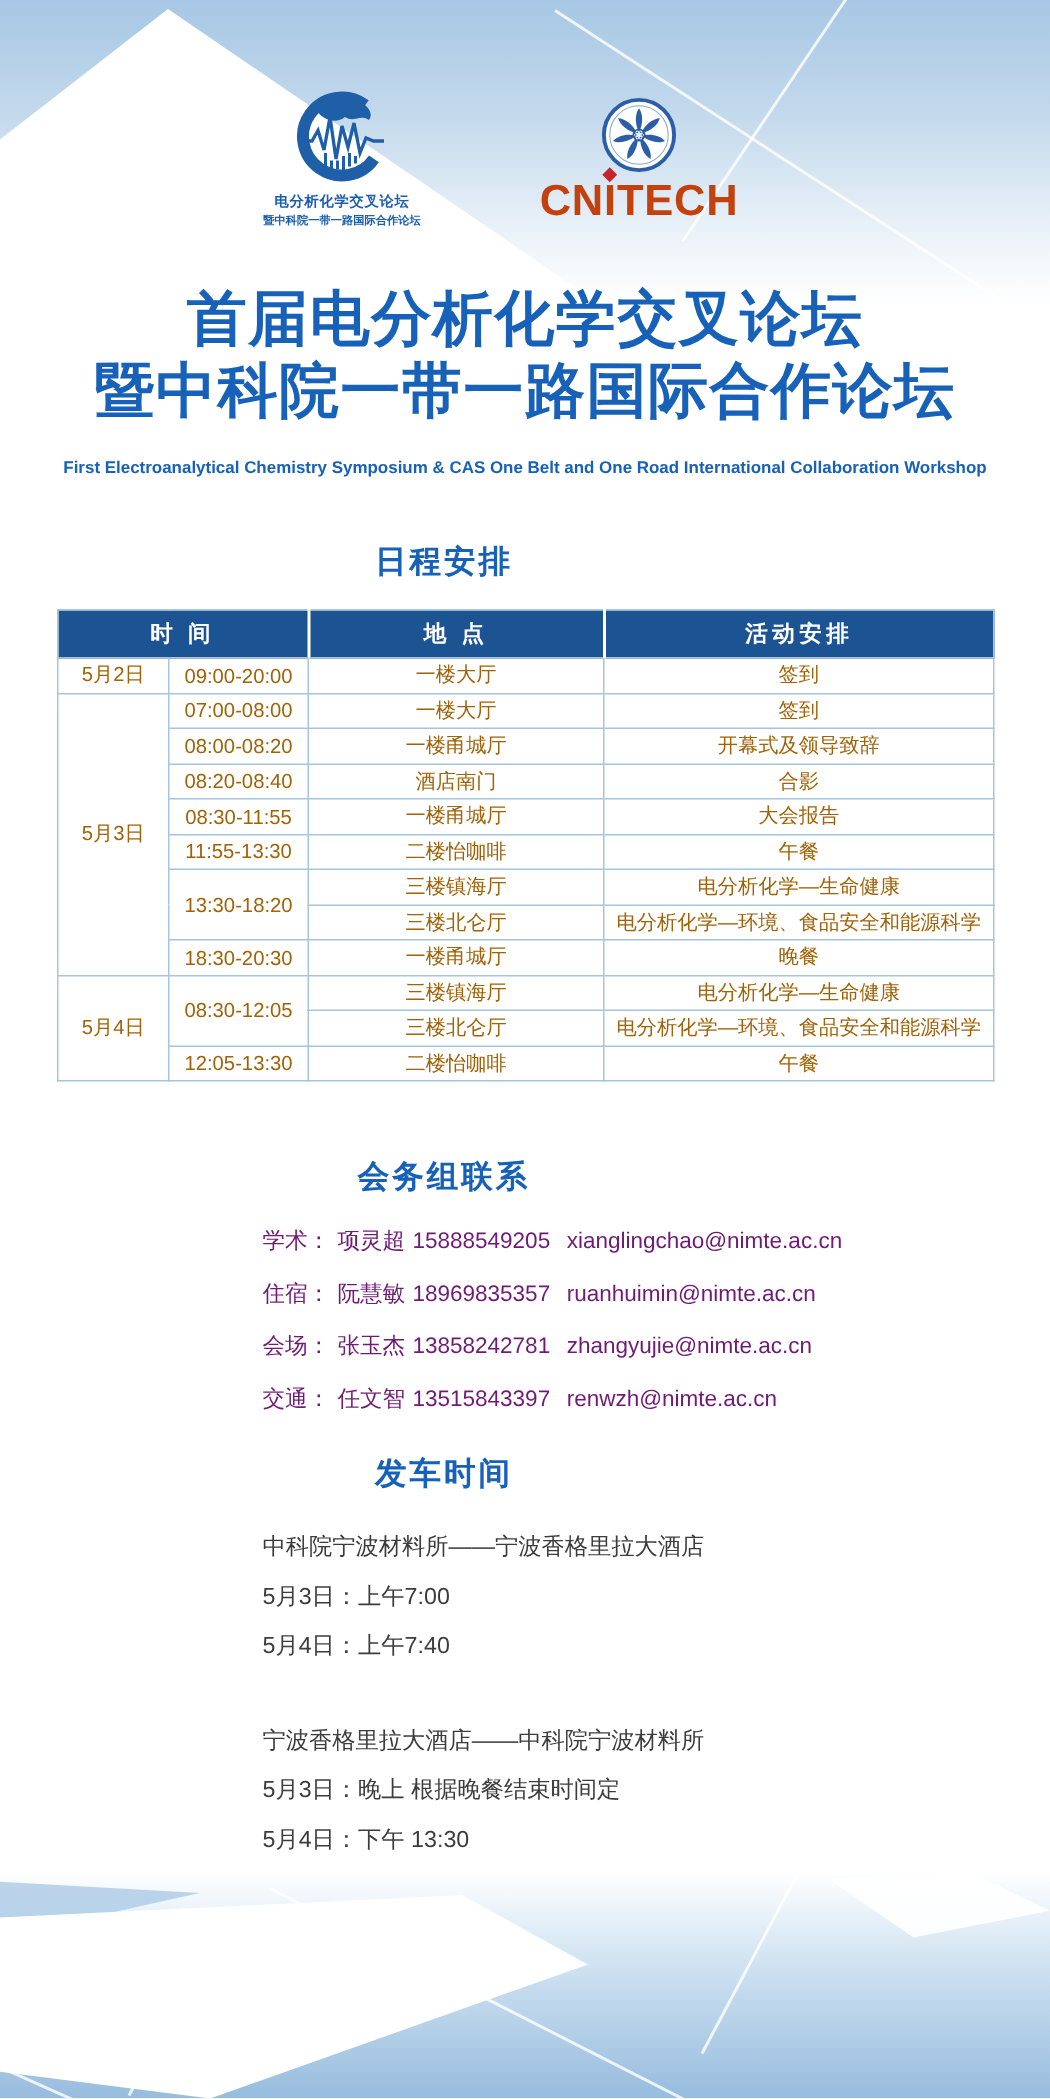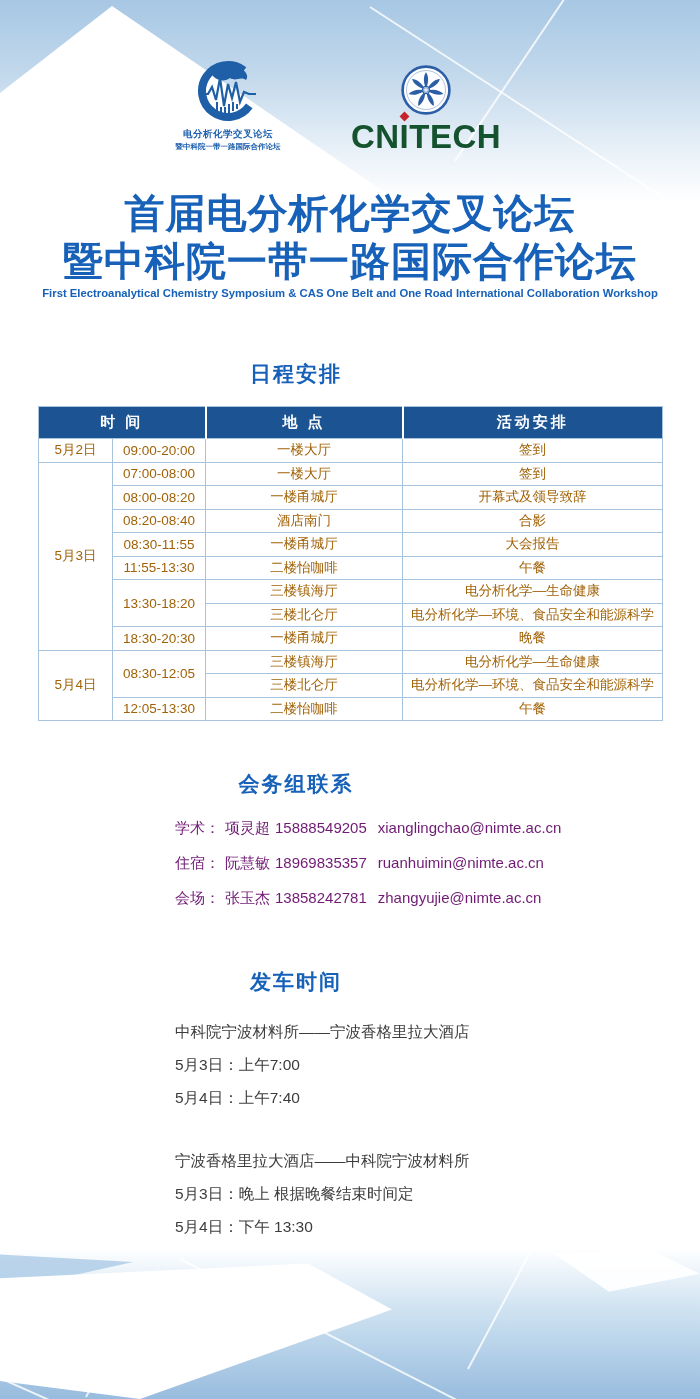--- a/index.html
+++ b/index.html
@@ -27,28 +27,28 @@
   .bline3{top:120px;left:-16px;width:280px;transform:rotate(24deg);}
   .bline4{top:146px;left:86px;width:120px;transform:rotate(-62deg);}
 
   
   .left-logo{position:absolute;top:60px;left:158px;width:140px;text-align:center;}
   .left-logo svg{display:block;margin:0 auto;}
   .logo-t1{margin-top:2px;font-size:9.5px;font-weight:bold;color:#1C5FAE;letter-spacing:.5px;white-space:nowrap;}
   .logo-t2{margin-top:1px;font-size:7.5px;font-weight:bold;color:#1C5FAE;white-space:nowrap;}
   .right-logo{position:absolute;top:64px;left:345px;width:162px;text-align:center;}
   .right-logo svg{display:block;margin:0 auto;}
-  .cnitech{margin-top:4px;font-size:33px;font-weight:bold;color:#14532d;letter-spacing:.5px;line-height:1;white-space:nowrap;}
+  .cnitech{margin-top:4px;font-size:29px;font-weight:bold;color:#c2410c;letter-spacing:.5px;line-height:1;white-space:nowrap;}
   .i-wrap{position:relative;display:inline-block;}
   .i-diamond{position:absolute;top:-7px;left:50%;margin-left:-3.5px;width:7px;height:7px;background:#C5242B;transform:rotate(45deg);}
 
   
   .main-title{position:absolute;top:189px;left:0;width:700px;text-align:center;
     color:#1761B8;font-weight:bold;font-size:40px;line-height:48px;letter-spacing:1px;}
-  .subtitle-en{position:absolute;top:287px;left:0;width:700px;text-align:center;
+  .subtitle-en{position:absolute;top:306px;left:0;width:700px;text-align:center;
     color:#1761B8;font-weight:bold;font-size:11.3px;}
 
   
   .section-heading{position:absolute;left:0;width:592px;text-align:center;
     color:#1761B8;font-weight:bold;font-size:21px;letter-spacing:2px;}
   #schedule-heading{top:360px;}
   #contacts-heading{top:770px;}
   #departure-heading{top:968px;}
 
   
@@ -217,20 +217,23 @@
   <div class="contacts-list">
     <div class="contact-entry">
       <span class="c-role">学术：</span><span class="c-name">项灵超</span><span class="c-phone">15888549205</span><span class="c-email">xianglingchao@nimte.ac.cn</span>
     </div>
     <div class="contact-entry">
       <span class="c-role">住宿：</span><span class="c-name">阮慧敏</span><span class="c-phone">18969835357</span><span class="c-email">ruanhuimin@nimte.ac.cn</span>
     </div>
     <div class="contact-entry">
       <span class="c-role">会场：</span><span class="c-name">张玉杰</span><span class="c-phone">13858242781</span><span class="c-email">zhangyujie@nimte.ac.cn</span>
     </div>
+    <div class="contact-entry">
+      <span class="c-role">交通：</span><span class="c-name">任文智</span><span class="c-phone">13515843397</span><span class="c-email">renwzh@nimte.ac.cn</span>
+    </div>
   </div>
 
   <div class="section-heading" id="departure-heading">发车时间</div>
   <div class="dep-block" id="dep-block-1">
     <div>中科院宁波材料所——宁波香格里拉大酒店</div>
     <div>5月3日：上午7:00</div>
     <div>5月4日：上午7:40</div>
   </div>
   <div class="dep-block" id="dep-block-2">
     <div>宁波香格里拉大酒店——中科院宁波材料所</div>

